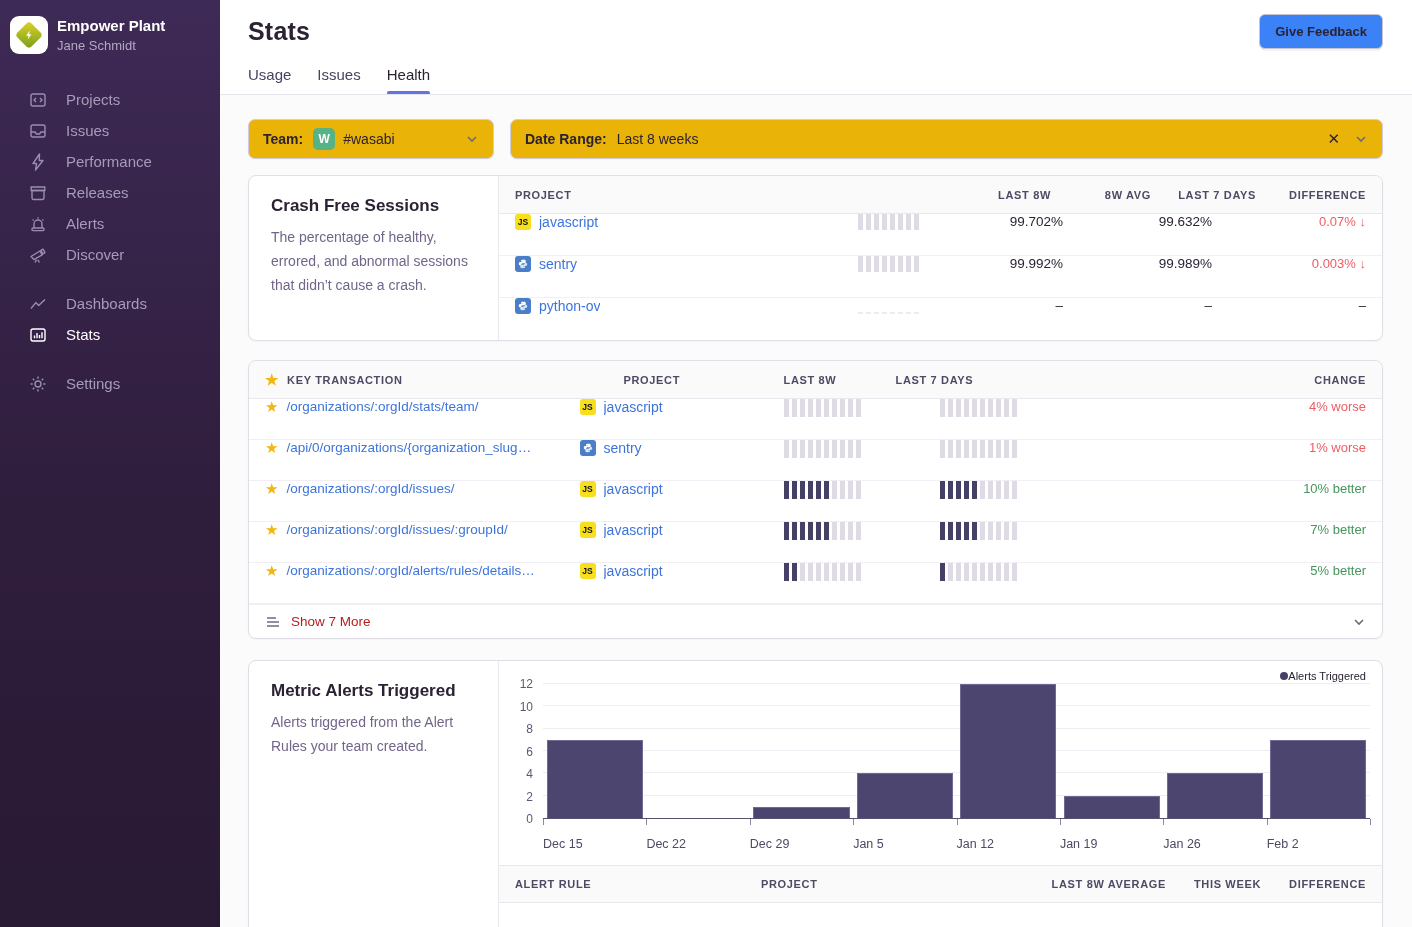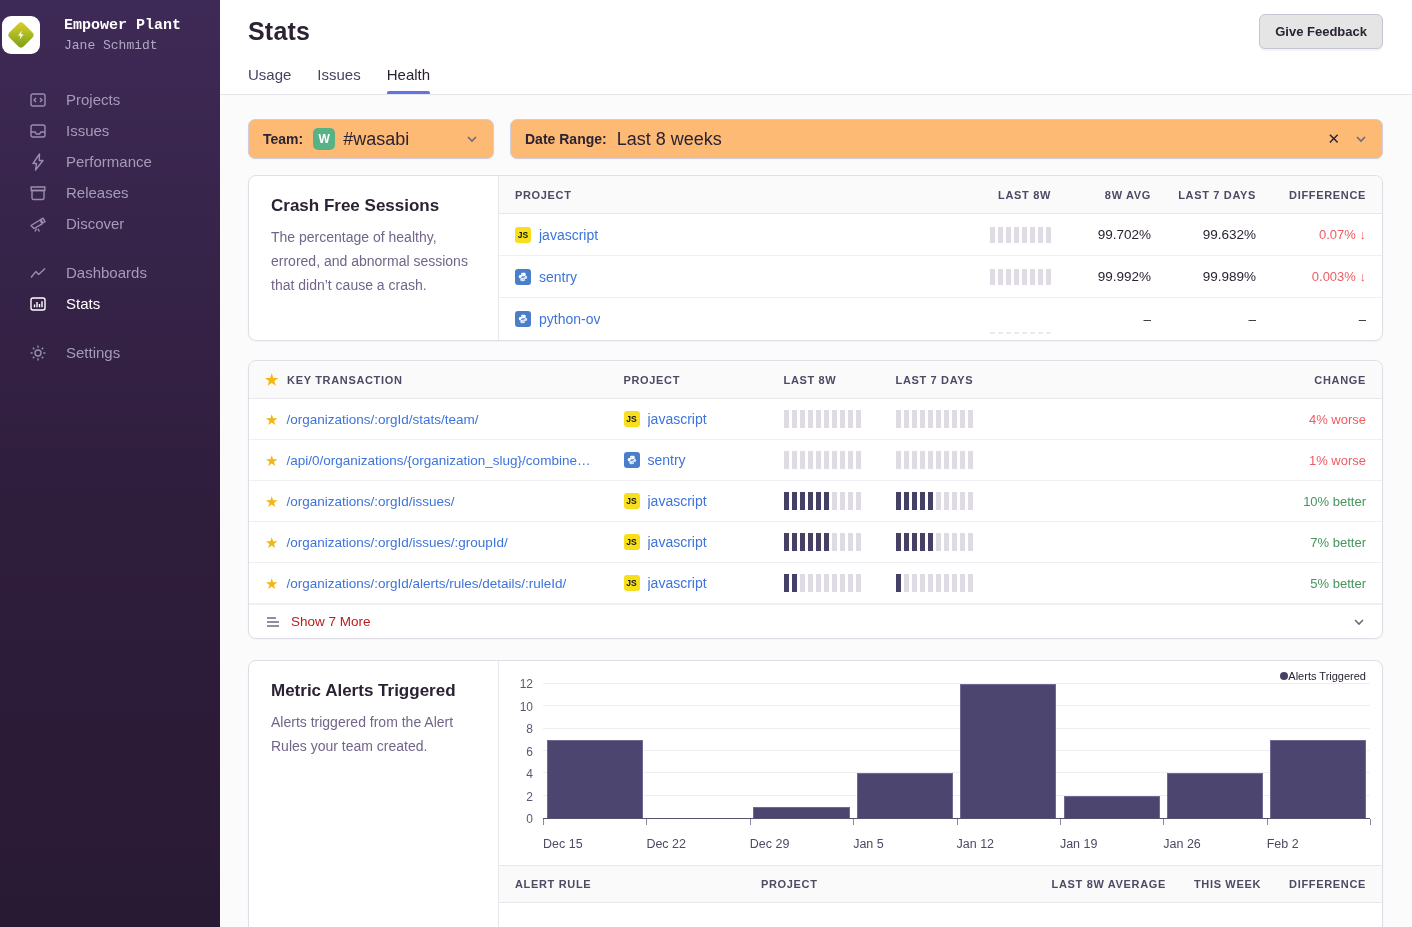--- a/index.html
+++ b/index.html
@@ -2,21 +2,21 @@
 <html style="--accent: #6075e0; --link: #3d74db; --red: #ee5c64; --green: #45955c; --gold: #f2b712; --js-yellow: #f7df1e; --avatar-green: #57b286; --bar-dark: #454066; --bar-light: #dedbe5; --chart-bar: #4b4570;"><head>
 <meta charset="utf-8">
 <style>
   * { box-sizing: border-box; margin: 0; padding: 0; }
   html,body { width:1412px; height:927px; overflow:hidden;
     font-family:"Liberation Sans", sans-serif; background:#fbfbfc; color:#2b2233; }
 
   
   .sidebar { position:fixed; left:0; top:0; width:220px; height:100%;
     background:linear-gradient(180deg, #3e2a56 0%, #2f1d3c 55%, #291a34 100%); }
-  .org-header { display:flex; align-items:center; gap:24px; padding:16px 0 0 2px;font-family:Liberation Mono, monospace; }
+  .org-header { display:flex; align-items:center; gap:9px; padding:16px 0 0 10px; }
   .org-logo { width:38px; height:38px; background:#fff; border-radius:9px;
     display:flex; align-items:center; justify-content:center; flex:0 0 auto; }
   .org-diamond { width:20px; height:20px; transform:rotate(45deg); border-radius:4px;
     background:linear-gradient(135deg,#e3d02a 0%,#9eb41f 60%,#7d9c1a 100%); position:relative; }
   .org-bolt { position:absolute; inset:0; display:flex; align-items:center; justify-content:center;
     transform:rotate(-45deg); color:#fff; font-size:12px; font-weight:bold; }
   .org-name { color:#fff; font-weight:bold; font-size:15px; line-height:1.25; }
   .org-user { color:#b3a8c4; font-size:13px; margin-top:2px; }
   .nav { margin-top:30px; }
   .nav-item { display:flex; align-items:center; height:31px; padding-left:28px;
@@ -25,57 +25,57 @@
     display:flex; align-items:center; justify-content:center; }
   .nav-item.active, .nav-item.active .nav-icon { color:#ffffff; }
   .nav-gap { height:18px; }
   .nav svg { width:18px; height:18px; }
 
   
   .main { margin-left:220px; }
   .page-header { background:#fff; padding:0 29px 0 28px; border-bottom:1px solid #e7e4ec; position:relative; }
   .title-row { display:flex; align-items:flex-start; justify-content:space-between; padding-top:17px; }
   .page-title { font-size:25px; font-weight:bold; color:#2b2233; letter-spacing:.2px; }
-  .feedback-btn { background:#e5e5e5; border:1px solid #c8c3d1; border-radius:6px; padding:9px 15px;
+  .feedback-btn { background:#3b82f6; border:1px solid #c8c3d1; border-radius:6px; padding:9px 15px;
     font-size:13px; font-weight:bold; color:#2b2233; cursor:pointer; font-family:inherit;
     box-shadow:0 2px 1px rgba(43,34,51,.06); margin-top:-3px; }
   .tabs { display:flex; gap:26px; margin-top:17px; }
   .tab { font-size:15px; color:#4a4161; padding-bottom:11px; cursor:pointer; position:relative; }
   .tab.active { color:#2b2233; }
   .tab.active::after { content:""; position:absolute; left:0; right:0; bottom:0; height:3px;
     background:var(--accent,#6075e0); border-radius:2px 2px 0 0; }
 
   .content { padding:24px 29px 0 28px; }
 
   
   .filter-row { display:flex; gap:16px; }
-  .select { background:#fdba74; border:1px solid #d3cdda; border-radius:7px; height:40px;
+  .select { background:#eab308; border:1px solid #d3cdda; border-radius:7px; height:40px;
     display:flex; align-items:center; padding:16px 14px; box-shadow:0 1px 2px rgba(43,34,51,.04); cursor:pointer; }
   .team-select { width:246px; }
   .date-select { flex:1; }
   .filter-label { font-weight:bold; font-size:14px; color:#2b2233; margin-right:10px; }
   .team-avatar { width:22px; height:22px; border-radius:5px; background:var(--avatar-green,#57b286);
     color:#fff; font-size:12px; font-weight:bold; display:flex; align-items:center; justify-content:center; margin-right:8px; }
-  .filter-value { font-size:18px; color:#2b2233; }
+  .filter-value { font-size:14px; color:#2b2233; }
   .spacer { flex:1; }
   .chev { color:#6f6880; display:flex; }
   .clear-x { font-size:15px; color:#2b2233; margin-right:14px; cursor:pointer; }
 
   
   .panel { display:flex; background:#fff; border:1px solid #e0dde7; border-radius:8px;
     margin-top:16px; box-shadow:0 1px 2px rgba(43,34,51,.04); overflow:hidden; }
   .panel-desc { width:250px; flex:0 0 auto; border-right:1px solid #e9e6ee; padding:20px 22px; }
   .panel-title { font-size:17px; font-weight:bold; color:#2b2233; margin-bottom:10px; }
   .panel-text { font-size:14px; color:#71658a; line-height:1.7; }
   .panel-table { flex:1; min-width:0; }
 
   .thead { display:flex; align-items:center; height:38px; background:#fafafb;
     border-bottom:1px solid #e9e6ee; padding:0 16px; font-size:11px; font-weight:bold;
     color:#4f4963; letter-spacing:.06em; }
-  .trow { display:flex; align-items:center; height:42px; padding:0 16px; border-bottom:1px solid #f1eff5; }
+  .trow { display:flex; align-items:flex-start; height:42px; padding:0 16px; border-bottom:1px solid #f1eff5;gap:44px; }
   .trow:last-child { border-bottom:none; }
 
   .col-flex { flex:1; min-width:0; display:flex; align-items:center; gap:8px; }
   .col-r110 { width:110px; display:flex; justify-content:flex-end; text-align:right; }
   .col-r100 { width:100px; text-align:right; }
   .col-r105 { width:105px; text-align:right; }
   .num { font-size:13.5px; color:#2b2233; }
   .diff { font-size:13px; }
   .diff.down { color:var(--red,#ee5c64); }
   .change { font-size:13px; text-align:right; flex:1; }
@@ -182,20 +182,30 @@
       <span class="nav-label">Performance</span>
     </div>
     <div class="nav-item">
       <span class="nav-icon">
         <svg viewBox="0 0 18 18" fill="none" stroke="currentColor" stroke-width="1.4">
             <path d="M3 6.5h12V14a1.5 1.5 0 0 1-1.5 1.5h-9A1.5 1.5 0 0 1 3 14V6.5z"></path>
             <path d="M2.2 3h13.6v3.5H2.2z"></path>
           </svg>
       </span>
       <span class="nav-label">Releases</span>
+    </div>
+    <div class="nav-item">
+      <span class="nav-icon">
+        <svg viewBox="0 0 18 18" fill="none" stroke="currentColor" stroke-width="1.4">
+            <path d="M5 13V9a4 4 0 0 1 8 0v4"></path>
+            <rect x="3" y="13" width="12" height="2.6" rx="1"></rect>
+            <path d="M9 2.2v1.4M3.6 4.6l1 1M14.4 4.6l-1 1"></path>
+          </svg>
+      </span>
+      <span class="nav-label">Alerts</span>
     </div>
     <div class="nav-item">
       <span class="nav-icon">
         <svg viewBox="0 0 18 18" fill="none" stroke="currentColor" stroke-width="1.4" stroke-linejoin="round">
             <path d="M2 10.5L11 5l2.2 3.8L5 13.5z"></path>
             <path d="M11.8 4.4l2.2-1.2 2 3.4-2.2 1.2z"></path>
             <path d="M7.5 13.5L6 16.5M8.8 13.8l1.7 2.7"></path>
           </svg>
       </span>
       <span class="nav-label">Discover</span>

